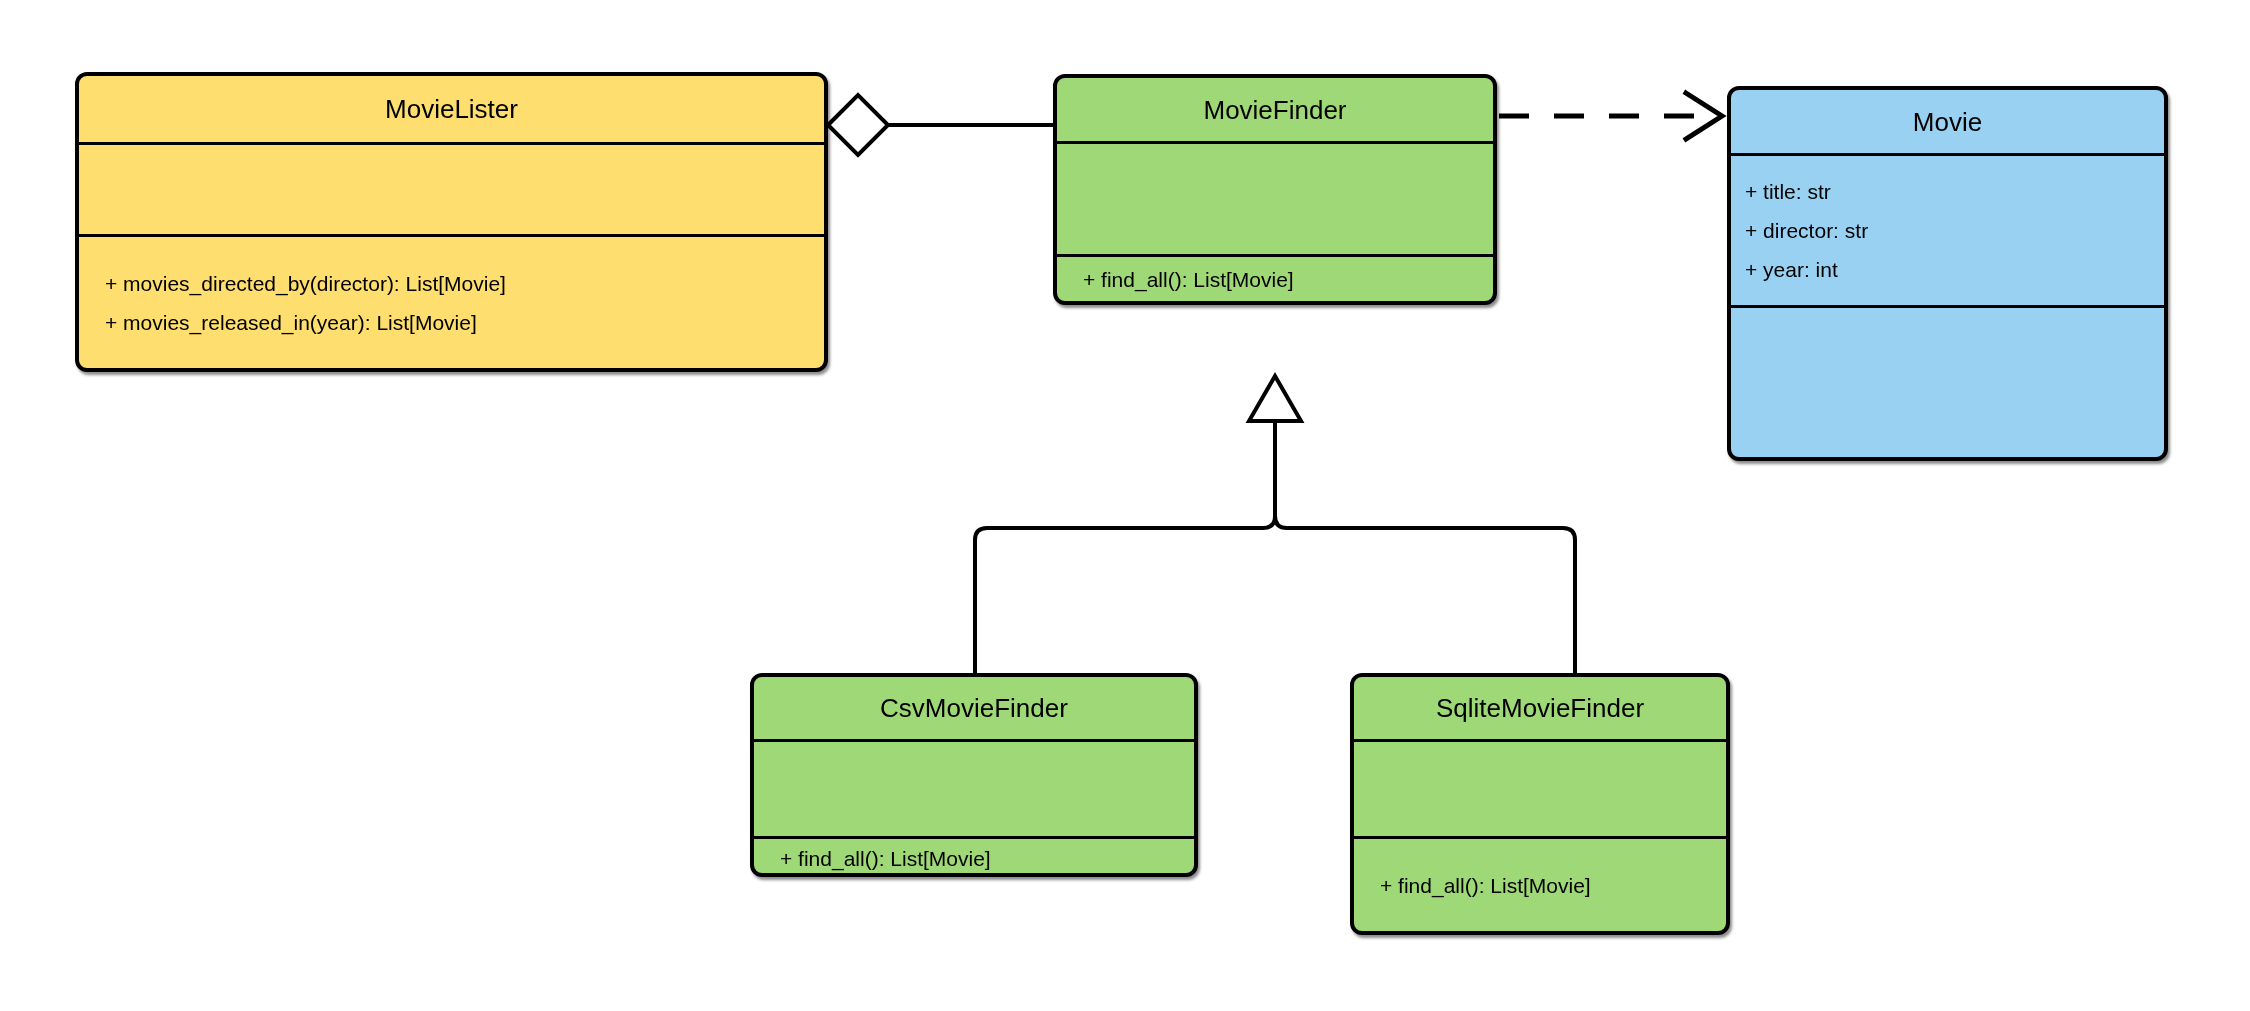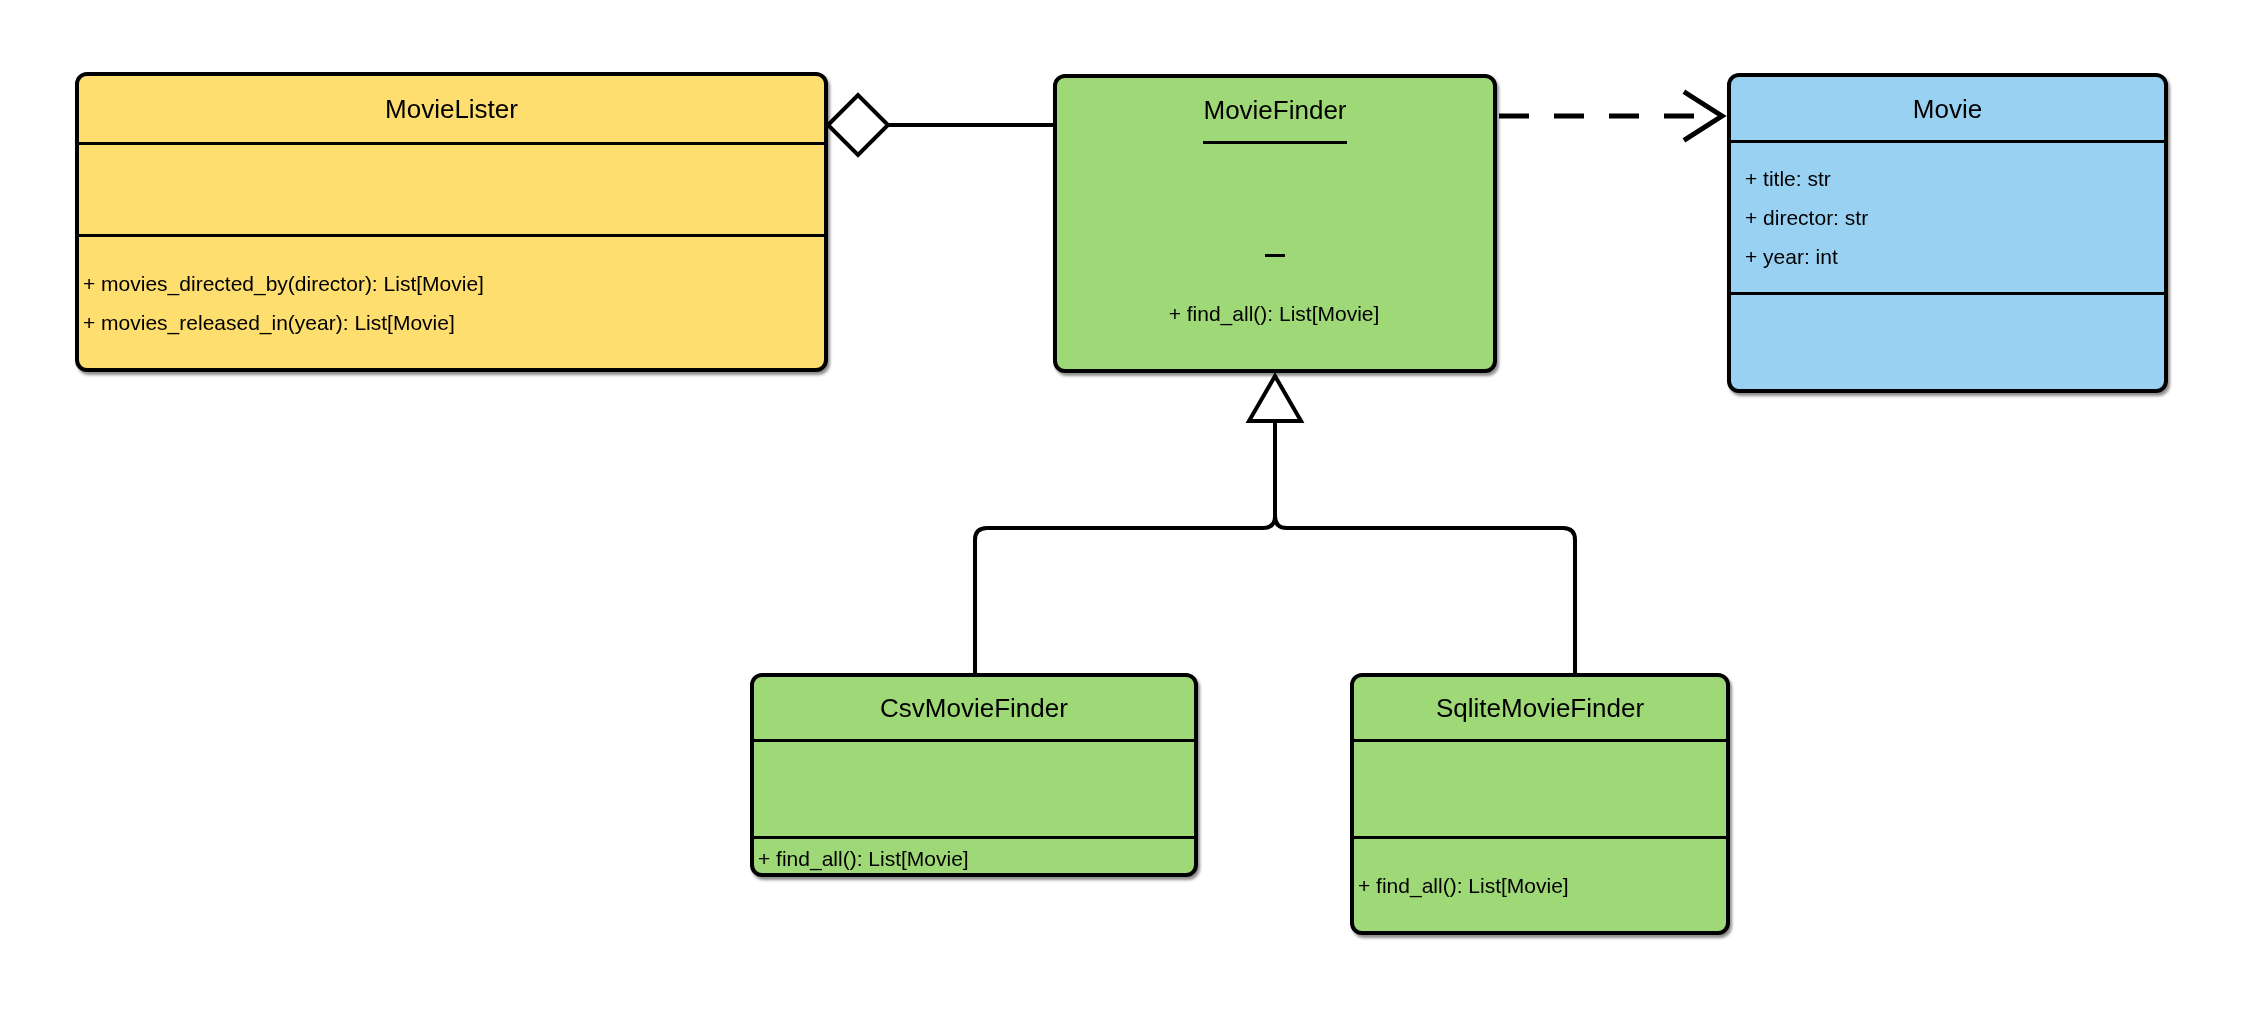--- a/index.html
+++ b/index.html
@@ -52,21 +52,21 @@
     flex-direction: column;
     justify-content: center;
     padding-left: 14px;
     padding-right: 6px;
   }
   .uml-methods {
     flex: 1 1 auto;
     display: flex;
     flex-direction: column;
     justify-content: center;
-    padding-left: 4px;
+    padding-left: 26px;
     padding-right: 6px;
   }
   .uml-line {
     font-size: 21px;
     line-height: 39px;
     white-space: nowrap;
   }
 </style>
 </head>
 <body>
@@ -96,31 +96,31 @@
     <div class="uml-title" style="height:66px;">
       <span>MovieLister</span>
     </div>
     <div class="uml-attrs" style="height:92px;"></div>
     <div class="uml-methods">
       <div class="uml-line">+ movies_directed_by(director): List[Movie]</div>
       <div class="uml-line">+ movies_released_in(year): List[Movie]</div>
     </div>
   </div>
 
-  <div class="uml-class green" style="left:1053px; top:74px; width:444px; height:299px;align-items:center;">
+  <div class="uml-class green" style="left:1053px; top:74px; width:444px; height:231px;">
     <div class="uml-title" style="height:63px;">
       <span>MovieFinder</span>
     </div>
     <div class="uml-attrs" style="height:113px;"></div>
     <div class="uml-methods">
       <div class="uml-line">+ find_all(): List[Movie]</div>
     </div>
   </div>
 
-  <div class="uml-class blue" style="left:1727px; top:73px; width:441px; height:320px;">
+  <div class="uml-class blue" style="left:1727px; top:86px; width:441px; height:375px;">
     <div class="uml-title" style="height:63px;">
       <span>Movie</span>
     </div>
     <div class="uml-attrs" style="height:152px;">
       <div class="uml-line">+ title: str</div>
       <div class="uml-line">+ director: str</div>
       <div class="uml-line">+ year: int</div>
     </div>
     <div class="uml-methods"></div>
   </div>

